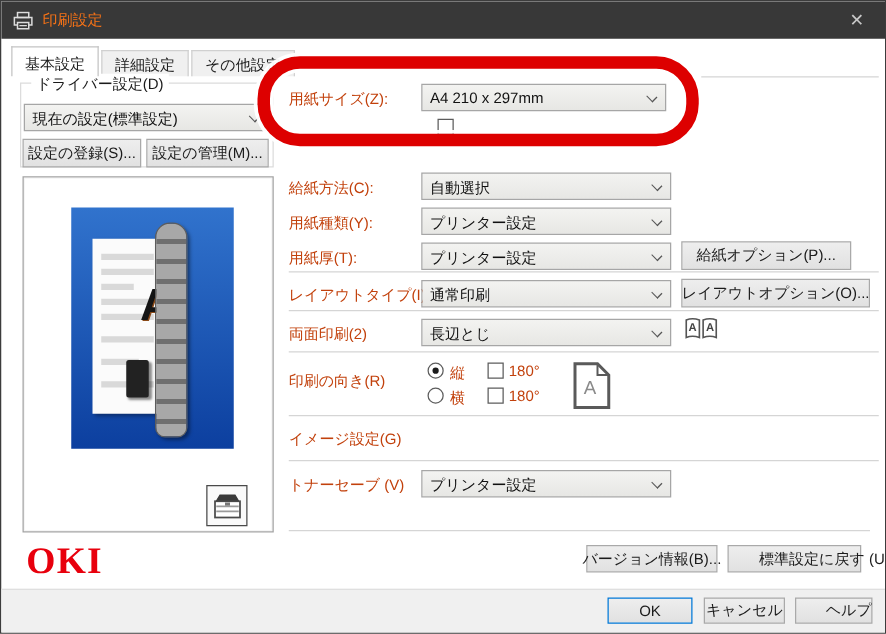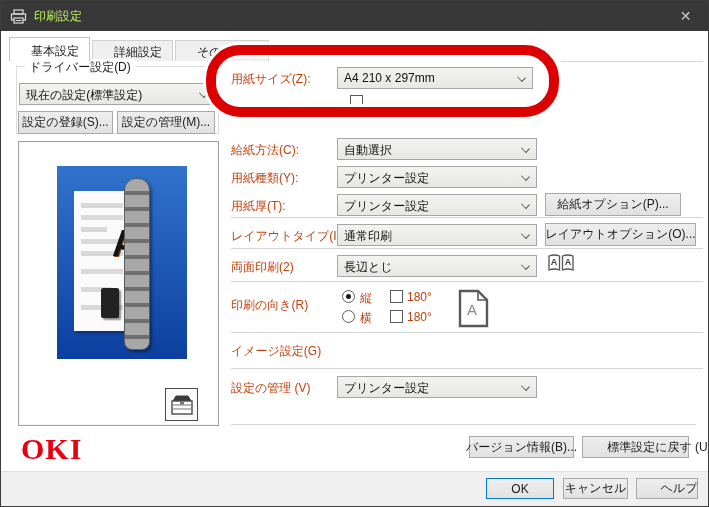--- a/index.html
+++ b/index.html
@@ -9,31 +9,31 @@
     position: relative; width:709px; height:507px;
     background:#ffffff; border:1px solid #3c3c3c; overflow:hidden;
     font-size:12px; color:#1b1b1b;
   }
   
   .titlebar {
     position:absolute; left:0; top:0; width:100%; height:30px;
     background:#383838; display:flex; align-items:center; padding-left:9px;
   }
   .titlebar .app-icon { width:17px; height:15px; margin-right:7px; }
-  .titlebar .title { color:#bef264; font-size:12px; }
+  .titlebar .title { color:#f97316; font-size:12px; }
   .close-btn {
     position:absolute; right:0; top:0; width:45px; height:30px;
     display:flex; align-items:center; justify-content:center;
     color:#c9c9c9; font-size:14px; cursor:pointer;
   }
   
   .tabs { position:absolute; left:8px; top:36px; display:flex; align-items:flex-end; }
   .tab {
     background:#f0f0f0; border:1px solid #d0d0d0; border-bottom:none;
-    height:21px; padding:3px 10px 0 21px; margin-right:2px; font-size:12px; cursor:pointer;
+    height:21px; padding:3px 10px 0 10px; margin-right:2px; font-size:12px; cursor:pointer;
   }
   .tab.active {
     background:#ffffff; border:1px solid #c3c3c3; border-bottom:none;
     height:24px; padding-top:5px; position:relative; z-index:2;
   }
   
   .groupbox {
     position:absolute; left:15px; top:65px; width:203px; height:68px;
     border:1px solid #dcdcdc;
   }
@@ -249,21 +249,21 @@
   <span class="check" style="left:389px; top:309px;"></span>
   <div class="flabel" style="left:406px; top:309px;">180°</div>
   <svg style="position:absolute; left:457px; top:288px;" width="31" height="39" viewBox="0 0 31 39">
     <path d="M2 2 H20 L29 11 V37 H2 Z" fill="#fff" stroke="#5a5a5a" stroke-width="2.4"></path>
     <path d="M20 2 V11 H29" fill="none" stroke="#5a5a5a" stroke-width="1.6"></path>
     <text x="14" y="26" font-size="15" fill="#8a8a8a" text-anchor="middle">A</text>
   </svg>
 
   <div class="flabel" style="left:230px; top:342px;">イメージ設定(G)</div>
 
-  <div class="flabel" style="left:230px; top:379px;">設定の管理 (V)</div>
+  <div class="flabel" style="left:230px; top:379px;">トナーセーブ (V)</div>
   <div class="combo" style="left:336px; top:375px; width:200px;">
     <span>プリンター設定</span>
     <span class="chev"></span>
   </div>
 
   <div class="btn" style="left:468px; top:435px; width:105px; height:22px;">バージョン情報(B)...</div>
   <div class="btn" style="left:581px; top:435px; width:107px; height:22px;padding-left:48px;">標準設定に戻す (U)</div>
 
   <div class="bottombar"></div>
   <div class="btn default" style="left:485px; top:477px; width:68px; height:21px;">OK</div>

